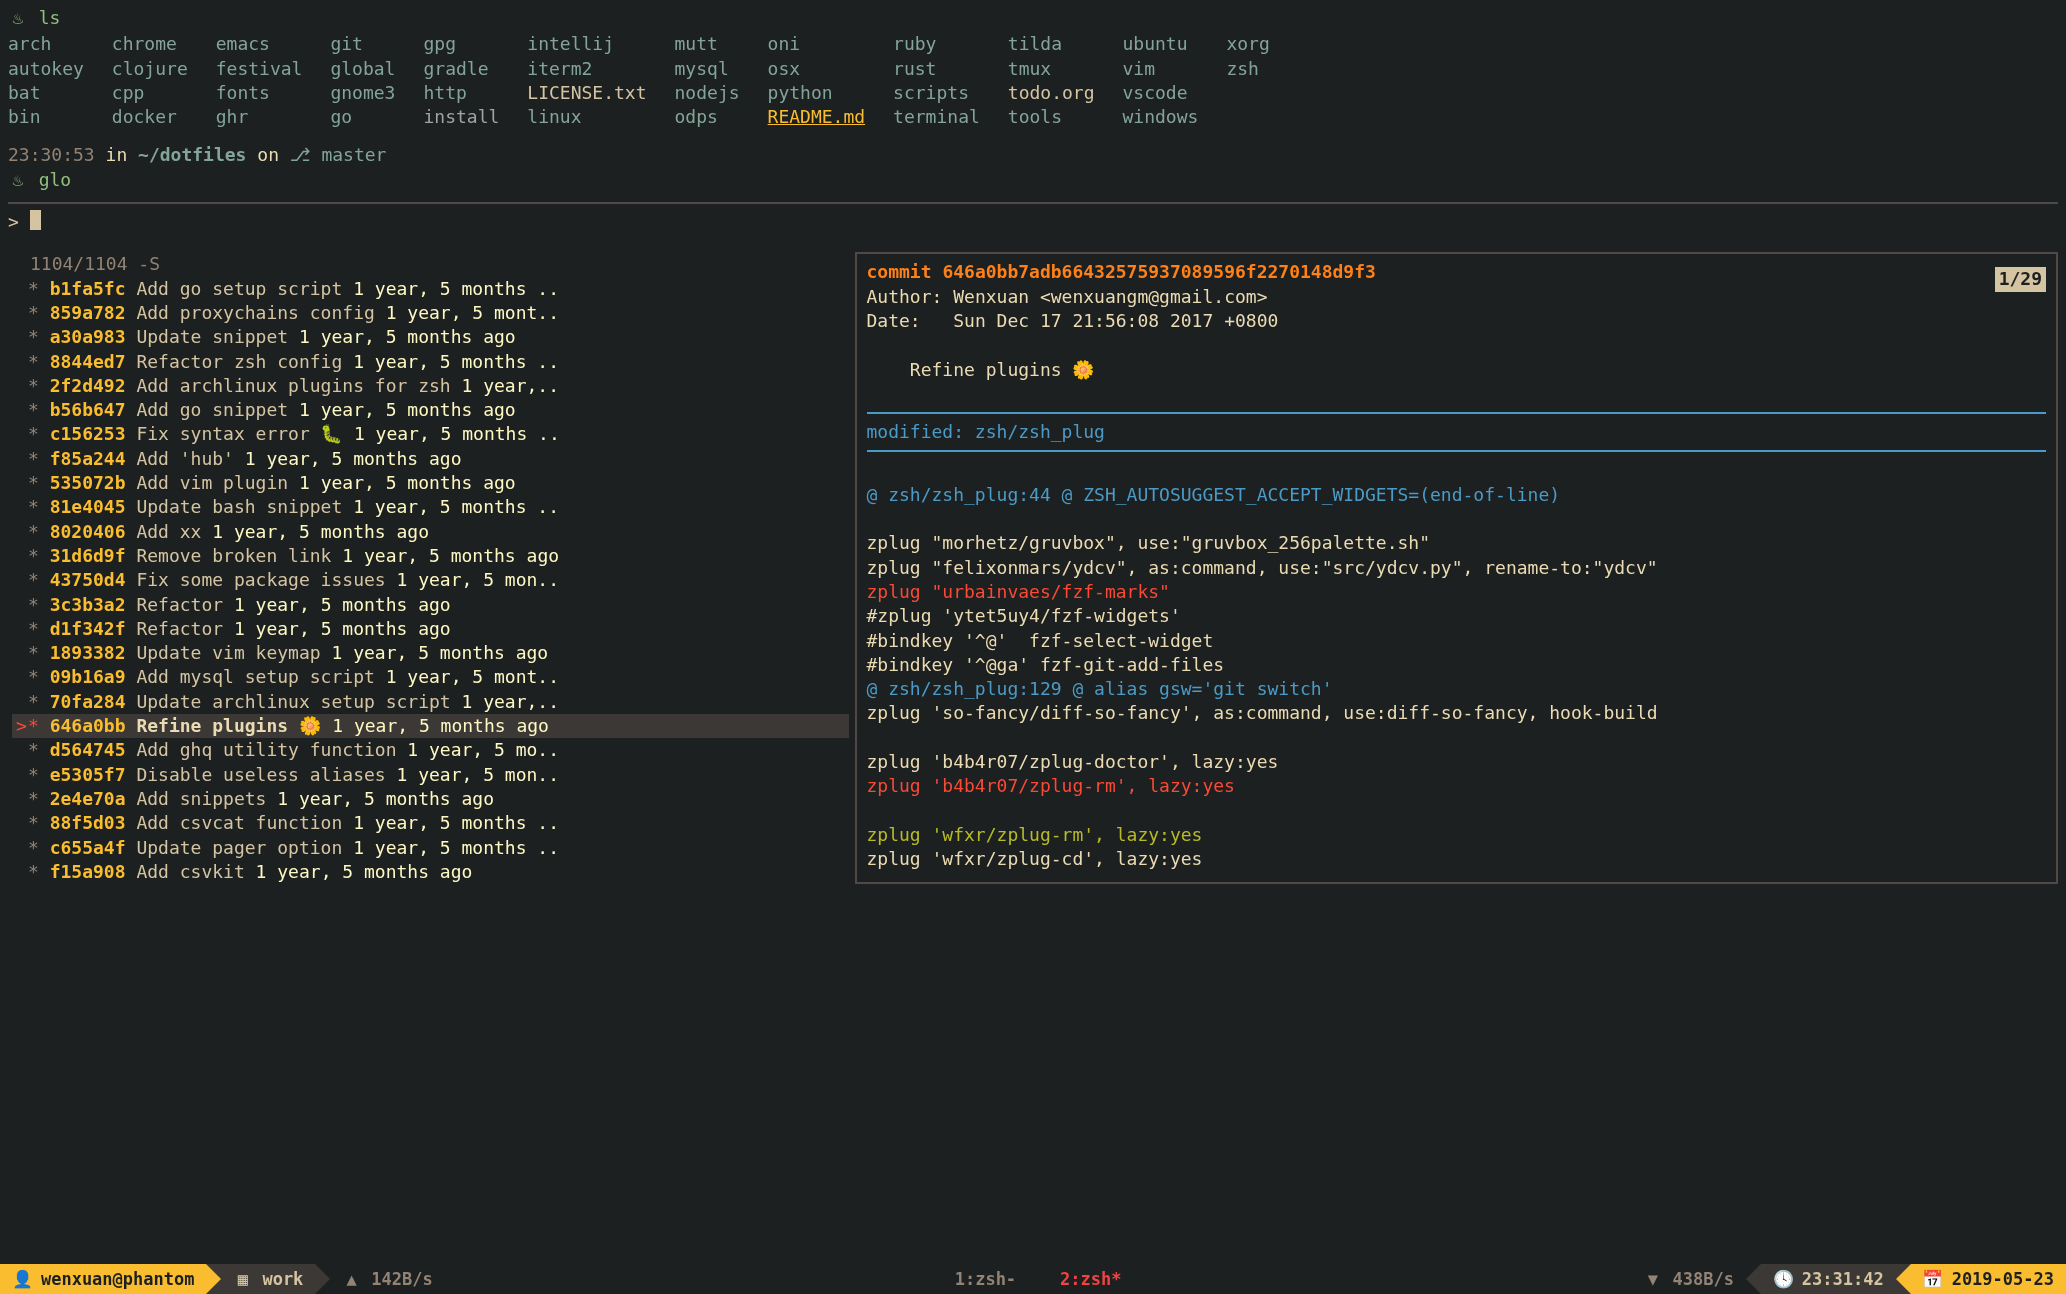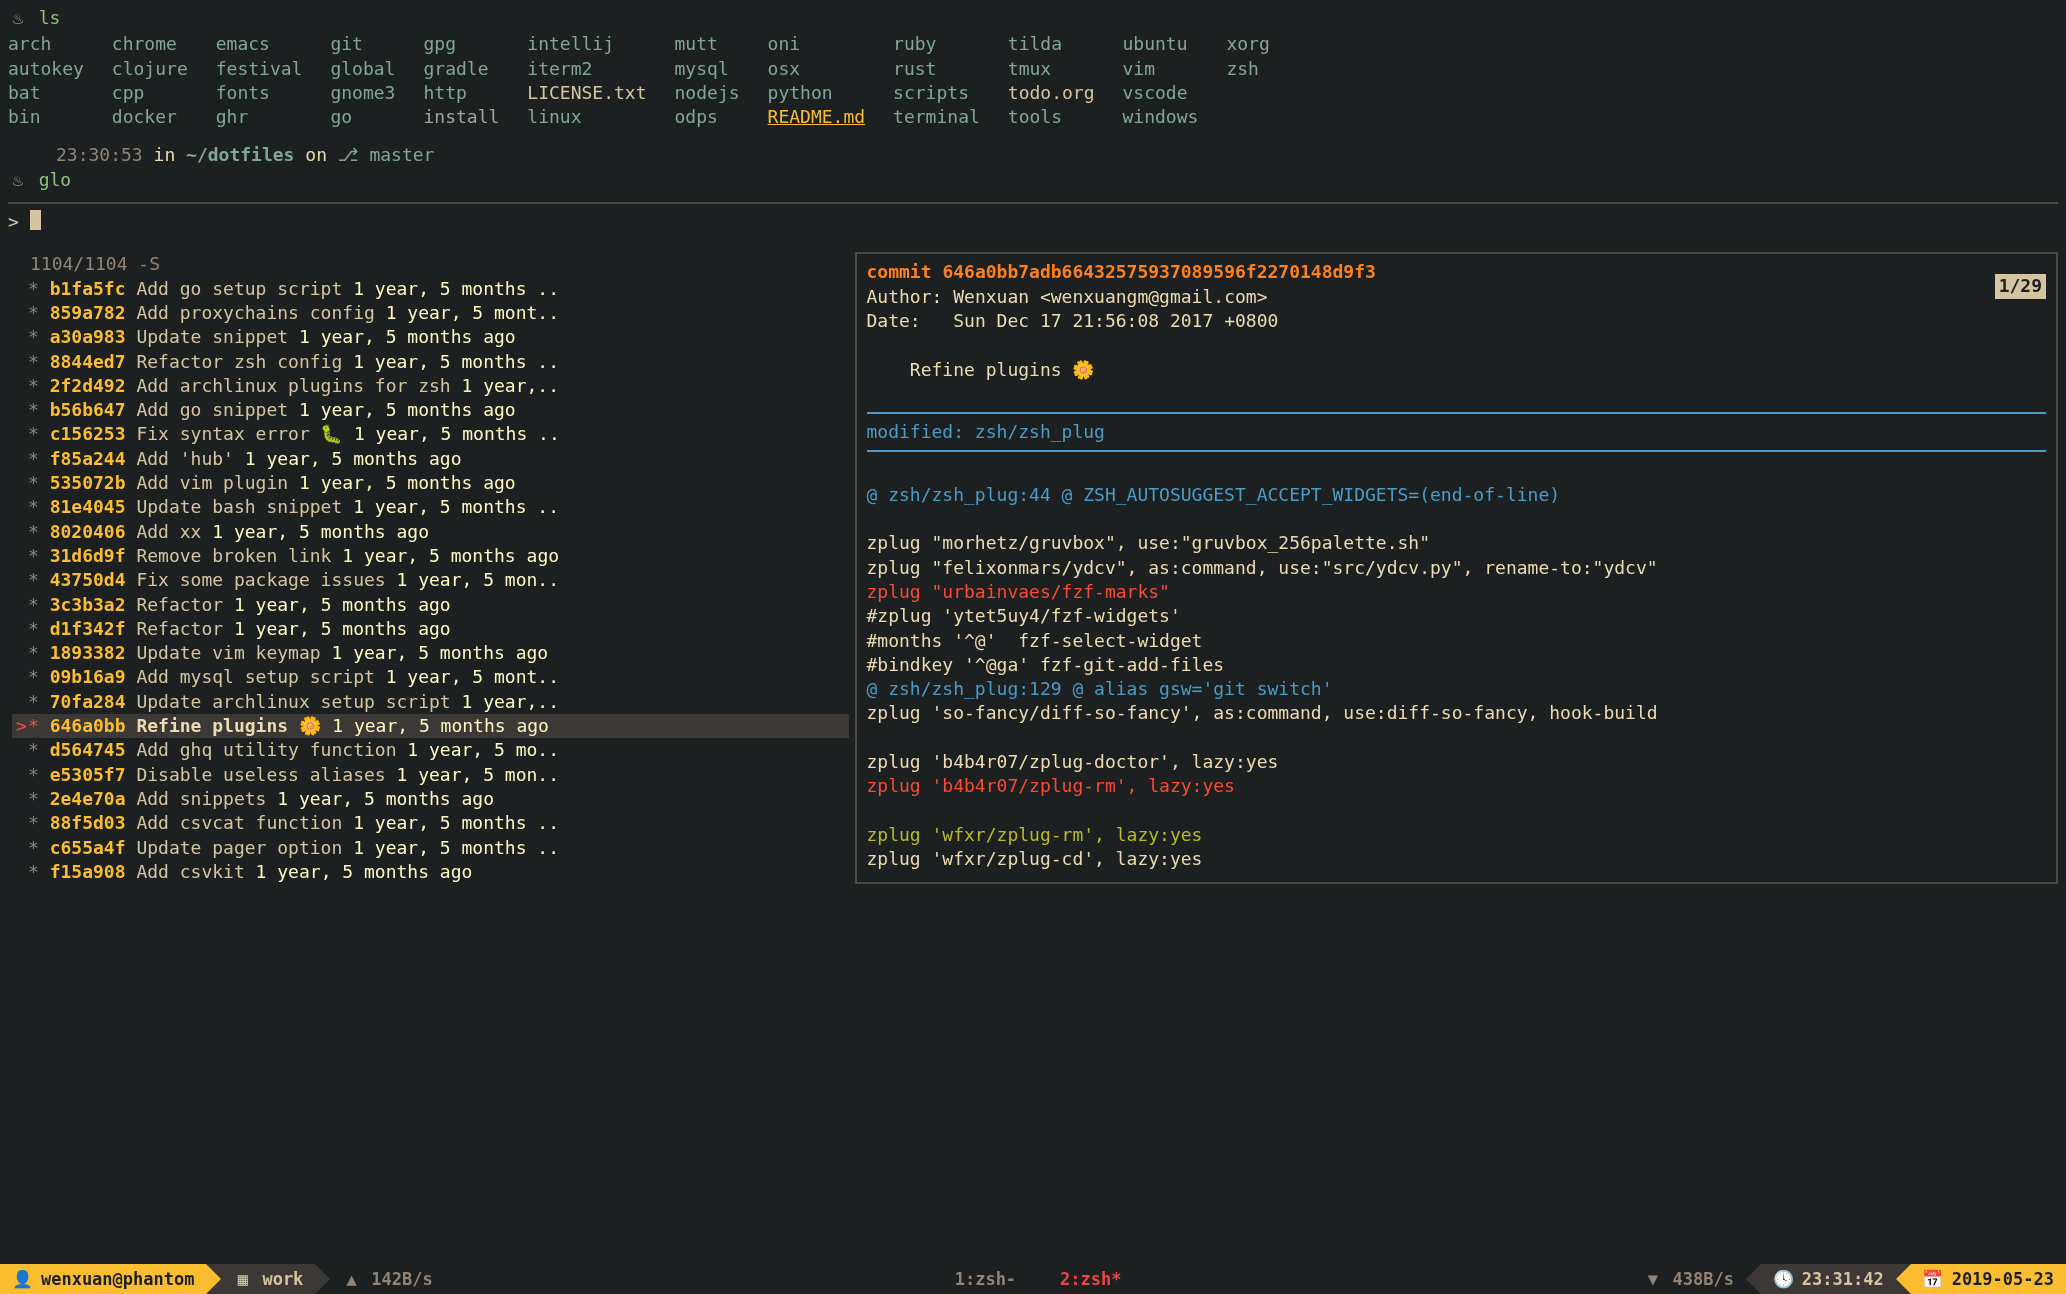--- a/index.html
+++ b/index.html
@@ -32,21 +32,21 @@
     grid-template-columns: repeat(12, max-content);
     column-gap: 28px;
     row-gap: 0;
     padding: 2px 0 8px 0;
   }
   .ls-dir { color: #83a598; }
   .ls-file { color: #d5c4a1; }
   .ls-exec { color: #a3a3a3; }
   .ls-link { color: #fabd2f; text-decoration: underline; }
 
-  .prompt-row { padding-top: 6px; white-space: pre; margin-left: 48px; }
+  .prompt-row { padding-top: 6px; white-space: pre; }
 
   .fzf-top {
     border-top: 2px solid #504945;
     margin-top: 10px;
     padding-top: 6px;
   }
   .fzf-query { white-space: pre; color: #d5c4a1; }
   .cursor {
     display: inline-block;
     width: 11px;
@@ -77,21 +77,21 @@
   .preview {
     border: 2px solid #504945;
     margin-left: 6px;
     padding: 6px 10px;
     position: relative;
     overflow: hidden;
   }
   .preview .line { white-space: pre; }
   .badge {
     position: absolute;
-    top: 20px; right: 10px;
+    top: 13px; right: 10px;
     background: #d5c4a1;
     color: #1d2021;
     padding: 0 4px;
     font-weight: bold;
   }
   .rule {
     border-top: 2px solid #4a9bc7;
     margin: 6px 0;
   }
 
@@ -244,21 +244,21 @@
         <div class="line blue">modified: zsh/zsh_plug</div>
         <div class="rule"></div>
         <div class="line">&nbsp;</div>
         <div class="line blue">@ zsh/zsh_plug:44 @ ZSH_AUTOSUGGEST_ACCEPT_WIDGETS=(end-of-line)</div>
         <div id="diff-body">
             <div class="line ">&nbsp;</div>
             <div class="line white">zplug "morhetz/gruvbox", use:"gruvbox_256palette.sh"</div>
             <div class="line white">zplug "felixonmars/ydcv", as:command, use:"src/ydcv.py", rename-to:"ydcv"</div>
             <div class="line red">zplug "urbainvaes/fzf-marks"</div>
             <div class="line white">#zplug 'ytet5uy4/fzf-widgets'</div>
-            <div class="line white">#months '^@'  fzf-select-widget</div>
+            <div class="line white">#bindkey '^@'  fzf-select-widget</div>
             <div class="line white">#bindkey '^@ga' fzf-git-add-files</div>
             <div class="line blue">@ zsh/zsh_plug:129 @ alias gsw='git switch'</div>
             <div class="line white">zplug 'so-fancy/diff-so-fancy', as:command, use:diff-so-fancy, hook-build</div>
             <div class="line ">&nbsp;</div>
             <div class="line white">zplug 'b4b4r07/zplug-doctor', lazy:yes</div>
             <div class="line red">zplug 'b4b4r07/zplug-rm', lazy:yes</div>
             <div class="line ">&nbsp;</div>
             <div class="line green">zplug 'wfxr/zplug-rm', lazy:yes</div>
             <div class="line white">zplug 'wfxr/zplug-cd', lazy:yes</div>
           </div>

